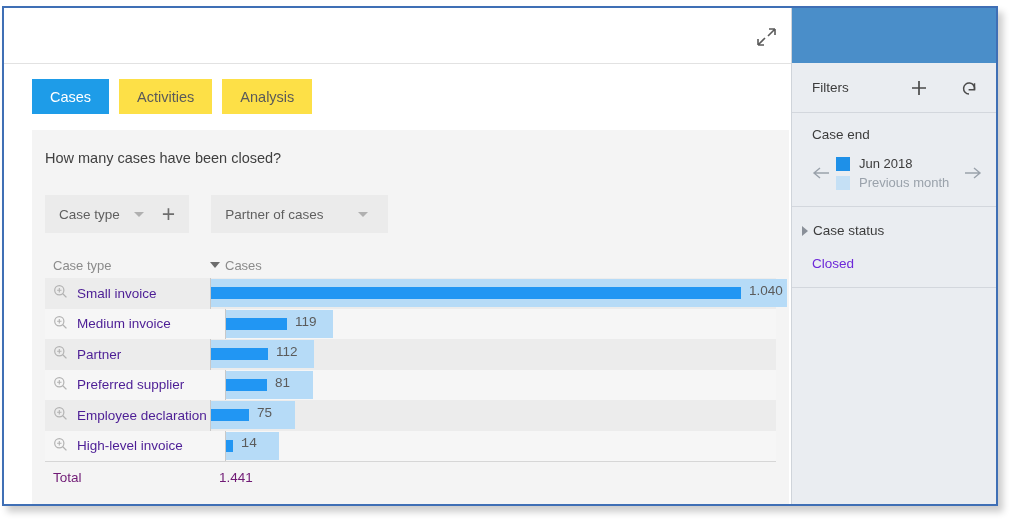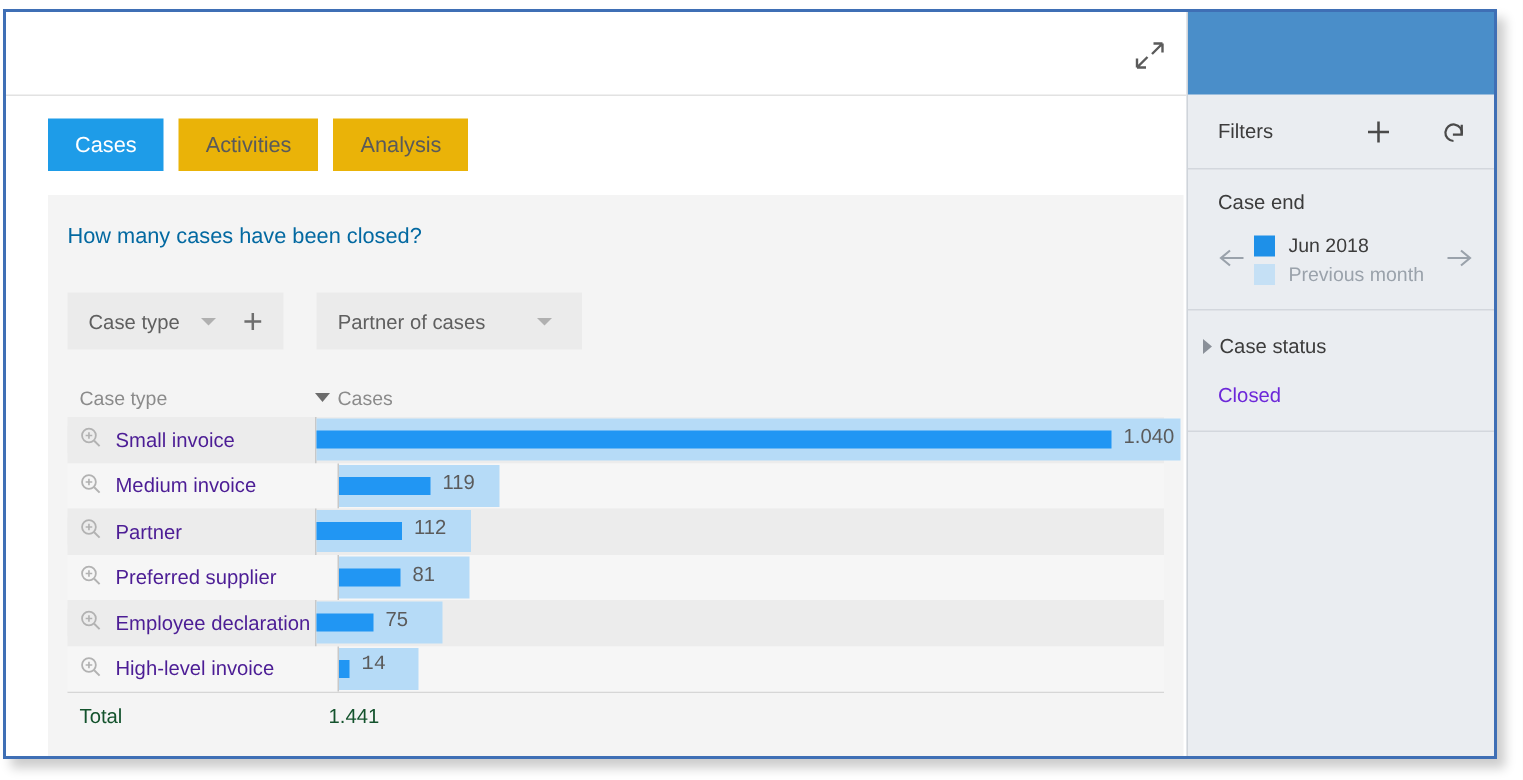--- a/index.html
+++ b/index.html
@@ -60,21 +60,21 @@
     gap: 10px;
   }
   .tab {
     height: 35px;
     padding: 0 18px;
     display: flex;
     align-items: center;
     justify-content: center;
     font-size: 14.5px;
     color: #5a5a5a;
-    background: #eab308;
+    background: #fde047;
     cursor: pointer;
     white-space: nowrap;
   }
   .tab.active {
     background: #1e9ce8;
     color: #ffffff;
   }
 
   
   #content-card {
@@ -82,21 +82,21 @@
     left: 28px; top: 122px;
     width: 757px;
     height: 374px;
     background: #f4f4f4;
     overflow: hidden;
   }
   #question {
     position: absolute;
     left: 13px; top: 20px;
     font-size: 14.5px;
-    color: #0369a1;
+    color: #404040;
   }
 
   
   #selectors {
     position: absolute;
     left: 13px; top: 65px;
     display: flex;
     gap: 22px;
   }
   .selector {
@@ -203,21 +203,21 @@
     color: #5b5b5b;
     white-space: nowrap;
   }
 
   #total-row {
     height: 30px;
     display: flex;
     align-items: center;
     border-top: 1px solid #d6d6d6;
     font-size: 13.5px;
-    color: #14532d;
+    color: #701a75;
   }
   .total-cat { width: 165px; min-width: 165px; padding-left: 8px; box-sizing: border-box; }
   .total-val { padding-left: 9px; }
 
   
   #filter-pane {
     position: absolute;
     left: 787px; top: 0;
     width: 205px;
     height: 496px;

